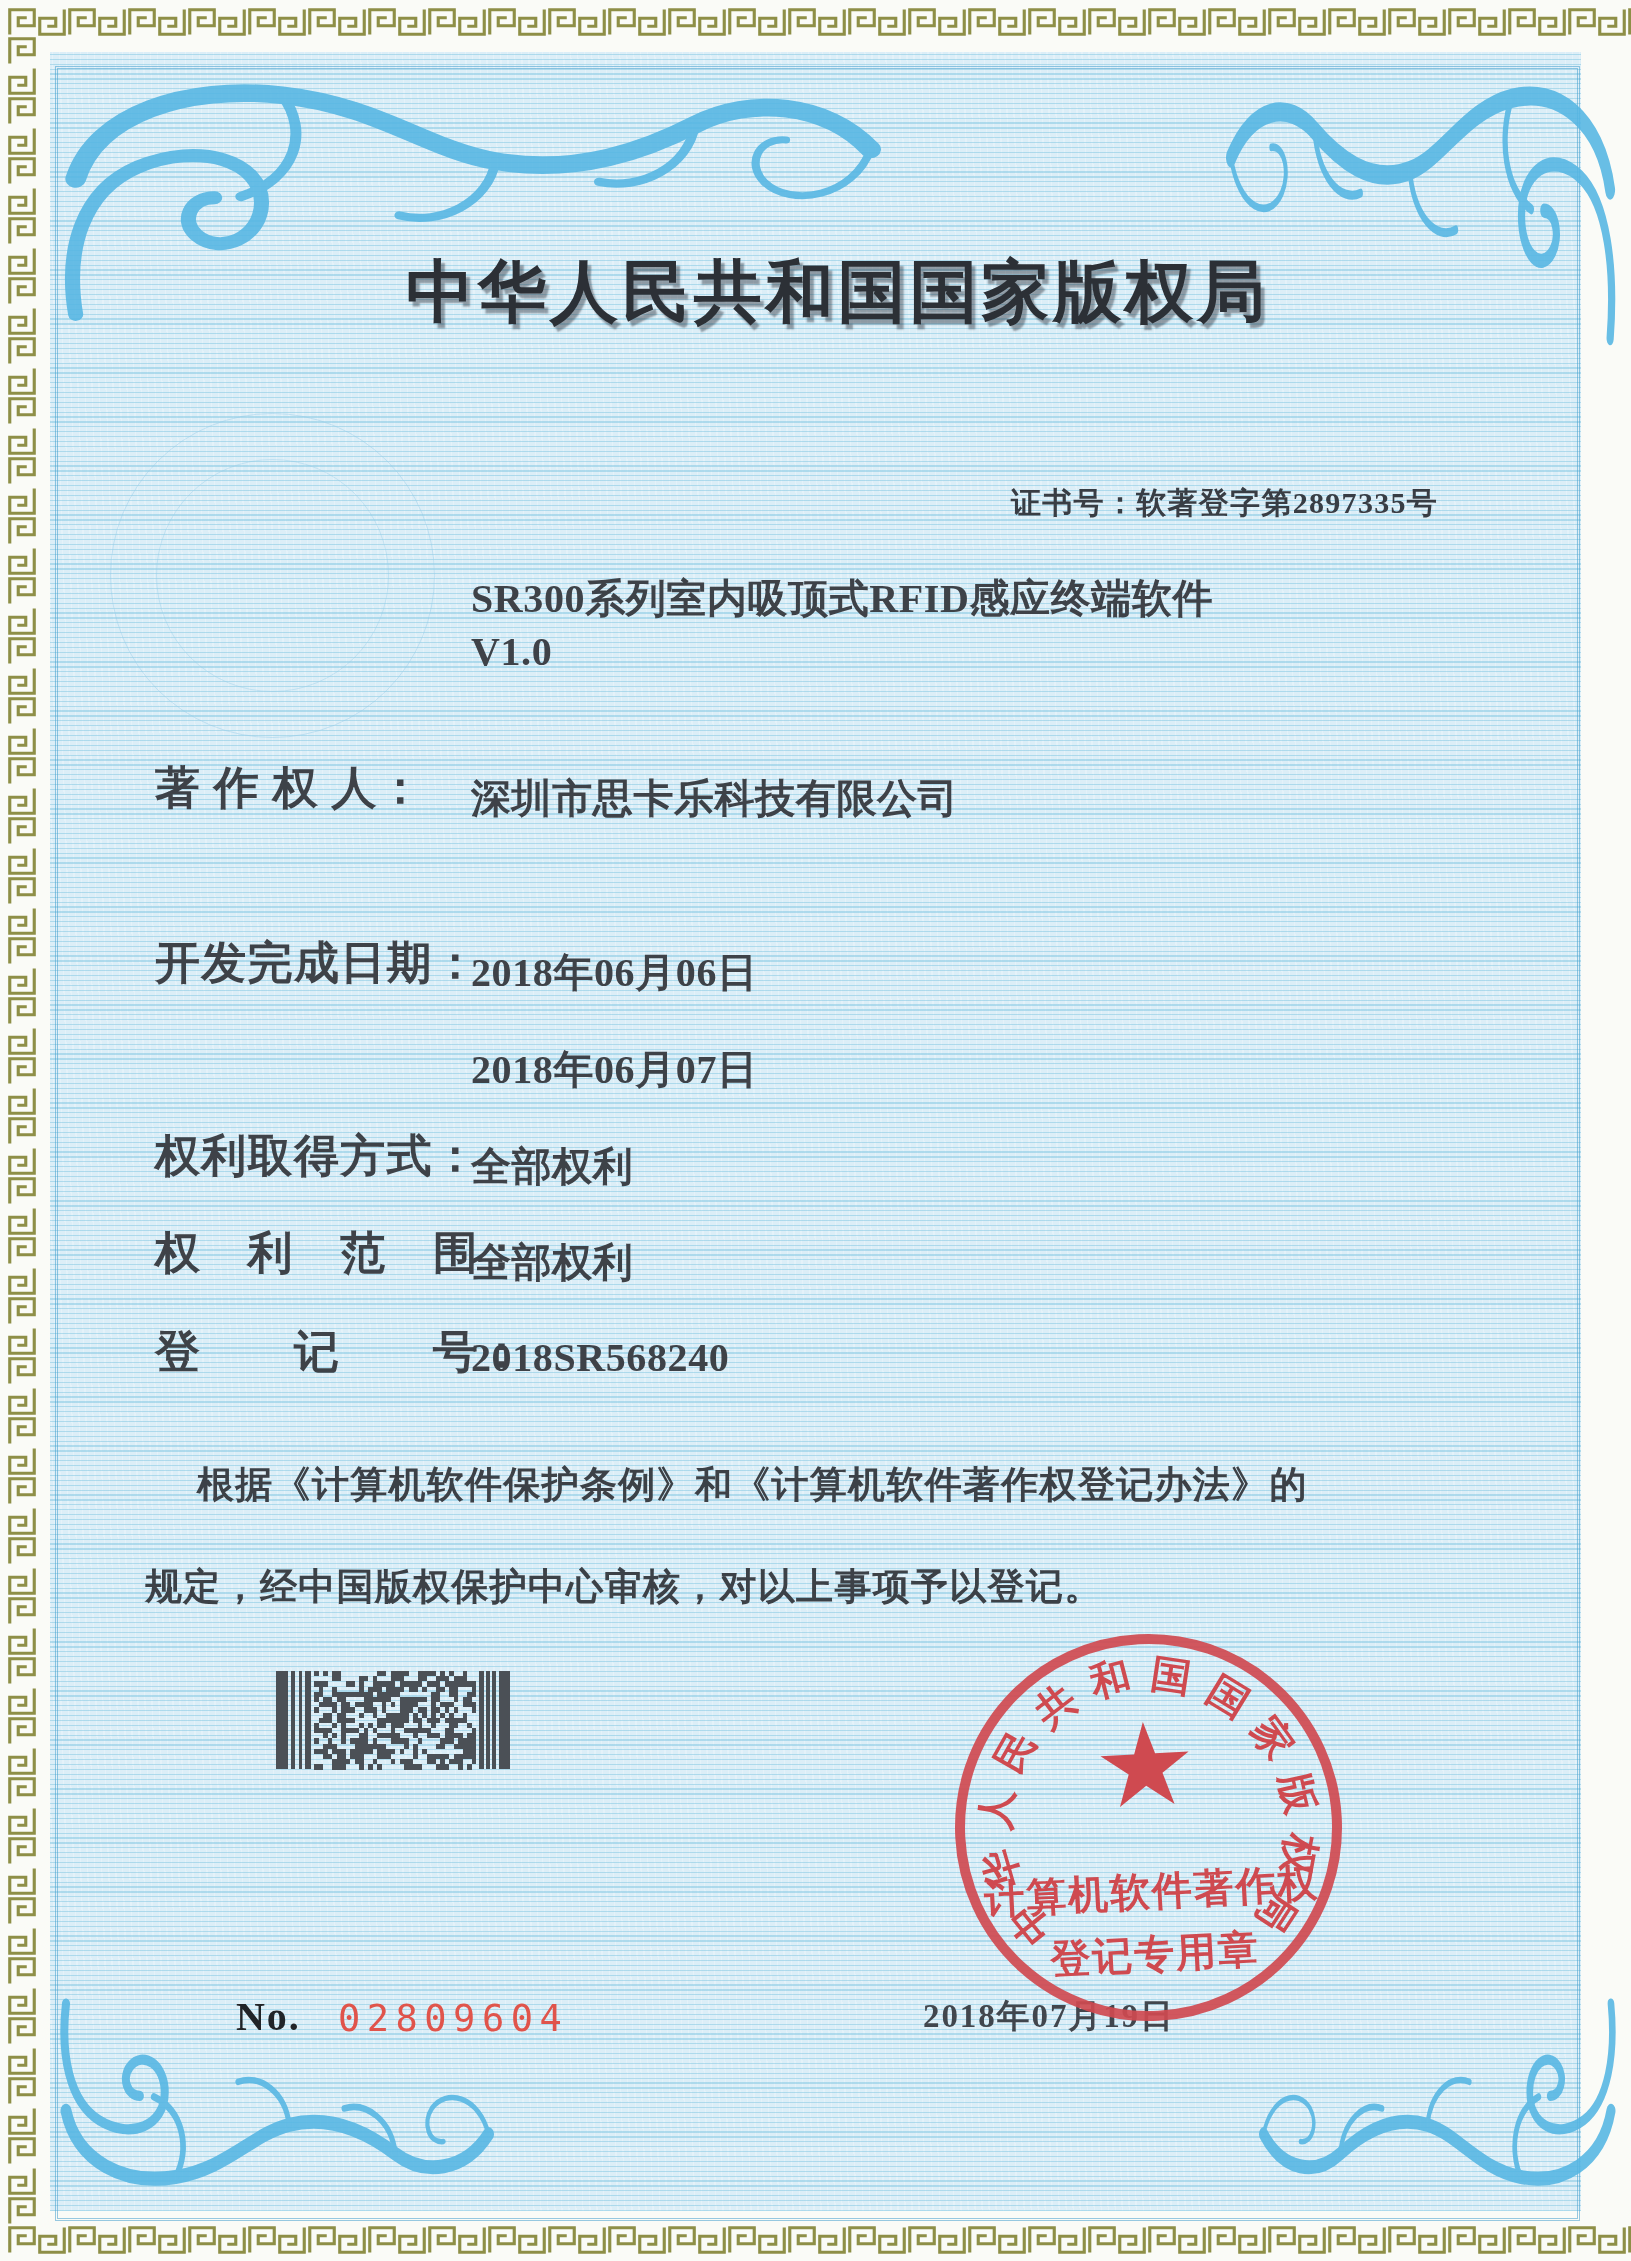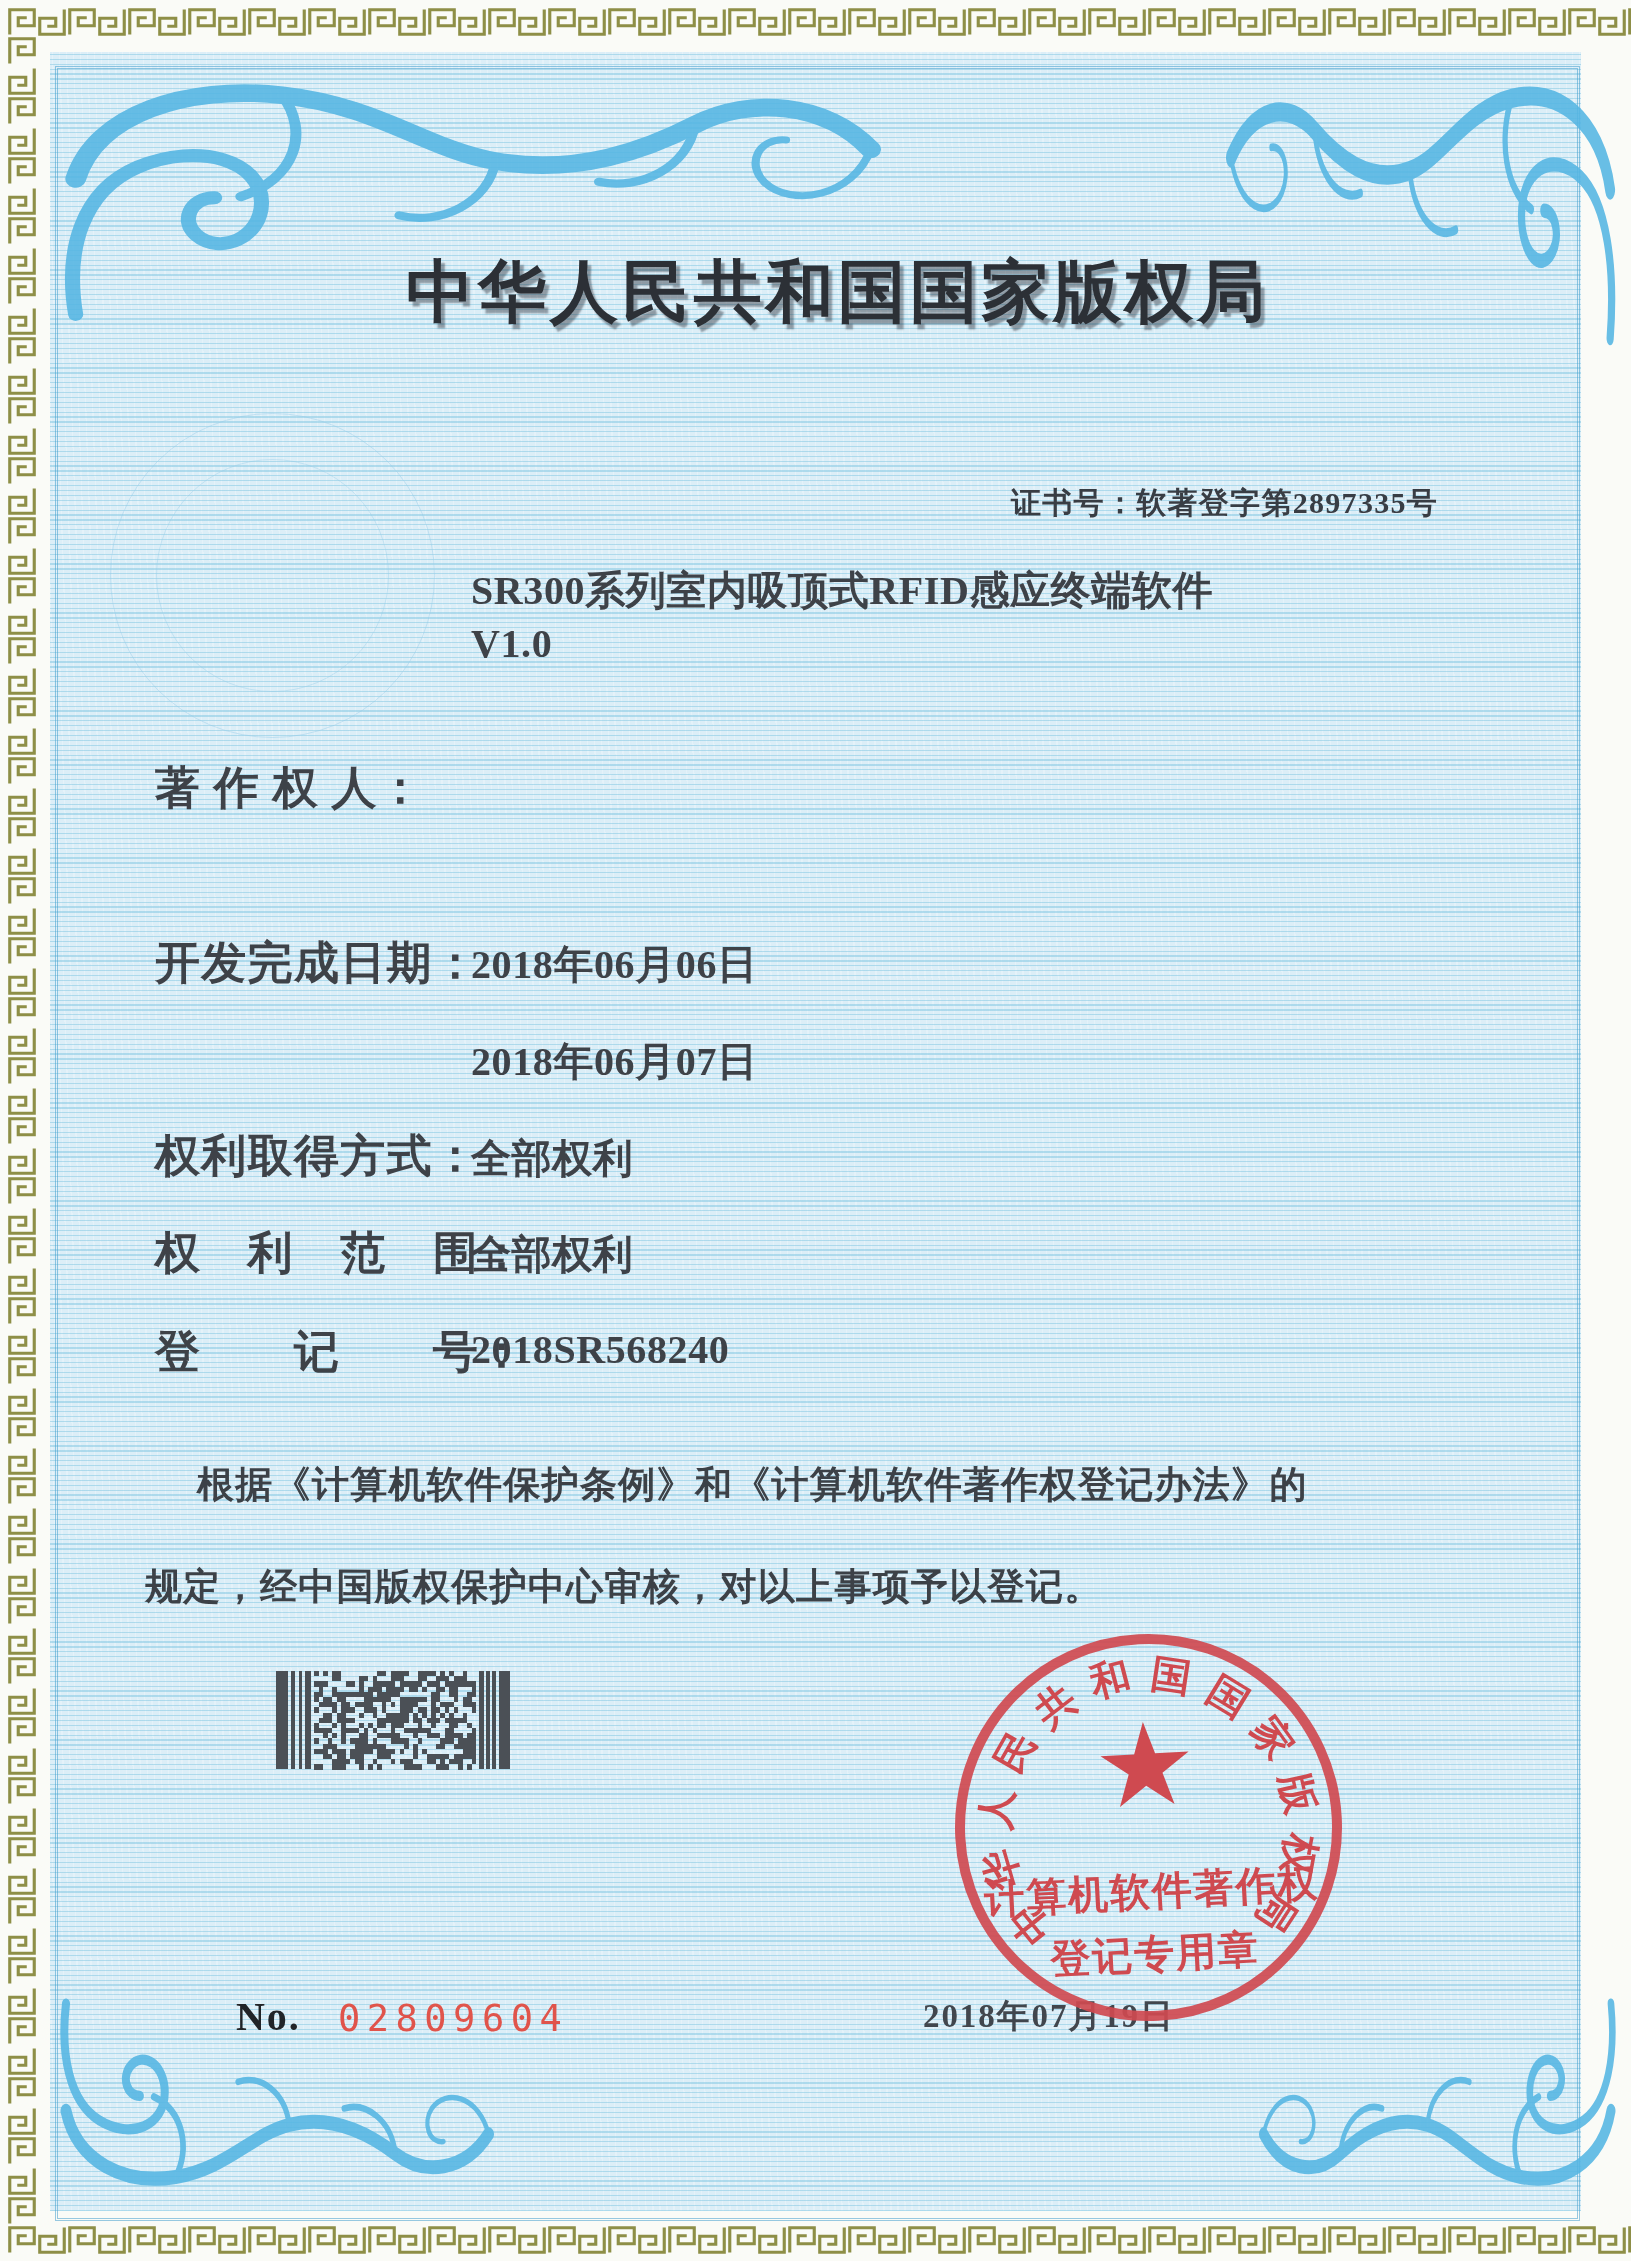--- a/index.html
+++ b/index.html
@@ -58,21 +58,21 @@
     font-size:68px;font-weight:700;letter-spacing:3.9px;color:var(--title-dark);
     text-shadow:3.9px 4.5px 1.9px rgba(45,50,62,.45);
   }
   .cert-title{
     left:0;width:100%;top:356px;text-align:center;
     font-size:80px;font-weight:700;letter-spacing:6.5px;color:var(--title-dark);
     text-shadow:3.9px 5.2px 1.9px rgba(45,50,62,.45);
   }
   .certno{left:1011px;top:483px;font-size:30px;font-weight:700;color:#383d44;letter-spacing:1.3px;}
   .flabel{left:155px;font-size:45px;font-weight:600;letter-spacing:1.3px;}
-  .fvalue{left:471px;font-size:40px;font-weight:600;letter-spacing:0.6px;}
+  .fvalue{left:471px;font-size:40px;font-weight:600;letter-spacing:0.6px;margin-top:8px;}
   .stmt{font-size:37px;font-weight:600;letter-spacing:1.3px;color:#3c4147;}
   
   .barcode{position:absolute;left:276px;top:1671px;width:240px;height:98px;display:flex;z-index:3;}
   .bc-bars{display:flex;height:100%;}
   .bb{height:100%;background:var(--barcode-dark);}
   .bw{height:100%;}
   .bc-grid{display:grid;grid-template-columns:repeat(36,4.5px);grid-auto-rows:5.2px;height:100%;}
   .bc-grid div{width:4.5px;height:5.2px;}
   .bc-grid .on{background:var(--barcode-dark);}
   
@@ -929,20 +929,21 @@
 
   <div class="watermark"></div>
 
   <div class="t authority">中华人民共和国国家版权局</div>
   <div class="t certno"><span>证书号：</span><span>软著登字第2897335号</span></div>
 
   <div class="t fvalue" style="top:563px">SR300系列室内吸顶式RFID感应终端软件</div>
   <div class="t fvalue" style="top:620px">V1.0</div>
 
   <div class="t flabel" style="top:758px">著 作 权 人：</div>
+  <div class="t fvalue" style="top:763px">深圳市思卡乐科技有限公司</div>
 
   <div class="t flabel" style="top:933px">开发完成日期：</div>
   <div class="t fvalue" style="top:937px">2018年06月06日</div>
 
   <div class="t fvalue" style="top:1034px">2018年06月07日</div>
 
   <div class="t flabel" style="top:1126px">权利取得方式：</div>
   <div class="t fvalue" style="top:1131px">全部权利</div>
 
   <div class="t flabel" style="top:1223px">权　利　范　围：</div>

